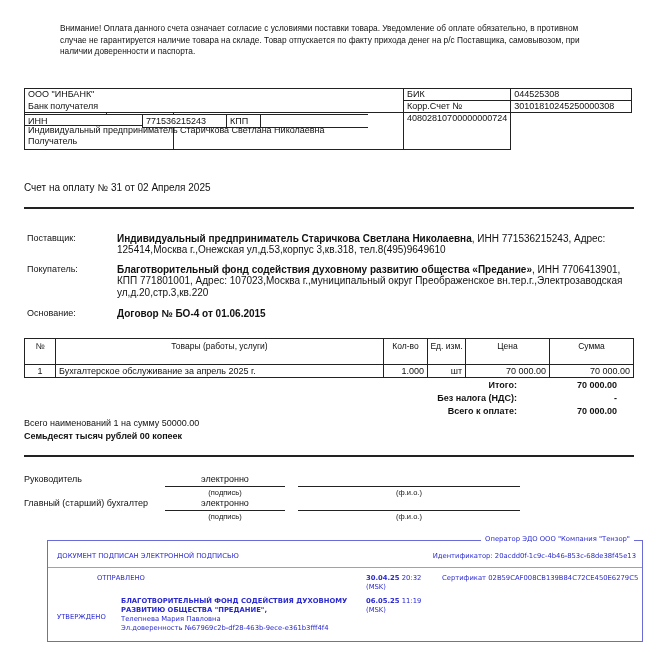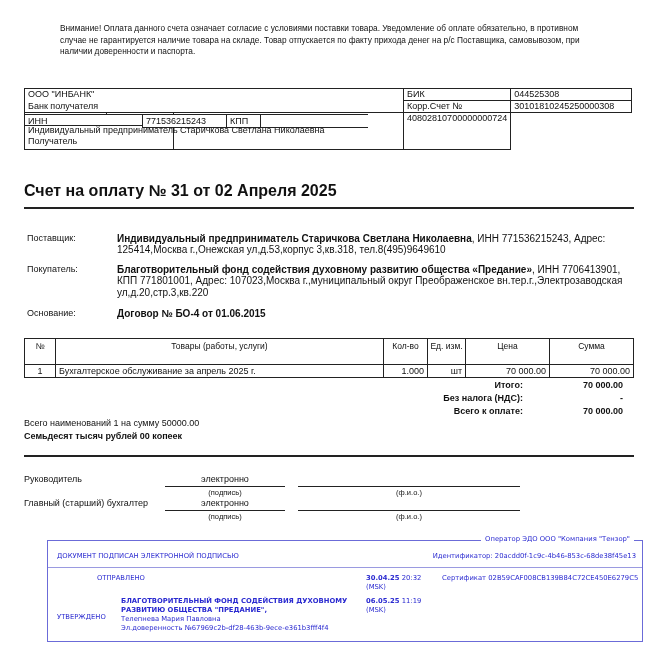--- a/index.html
+++ b/index.html
@@ -3,29 +3,29 @@
 <meta charset="utf-8">
 <style>
   html, body { margin: 0; padding: 0; background: #ffffff; }
   body { width: 659px; height: 652px; position: relative; overflow: hidden;
          font-family: "Liberation Sans", sans-serif; color: #111; font-size: 9px; }
   .abs { position: absolute; }
   .notice { left: 60px; top: 23px; width: 540px; text-align: left; font-size: 8.3px; line-height: 11.5px; }
   
   table.bank { position: absolute; left: 24px; top: 88px; width: 608px; border-collapse: collapse; font-size: 9px; }
   table.bank td { border: 1px solid #222; padding: 0 3px; height: 11px; line-height: 11px; vertical-align: top; }
-  .title { left: 24px; top: 182px; font-size: 16px; font-weight: bold; }
+  .title { left: 24px; top: 182px; font-size: 10px; font-weight: normal; }
   .hr-thick { position: absolute; left: 24px; width: 610px; height: 2px; background: #222; }
   .lbl { position: absolute; left: 27px; font-size: 9px; }
   .val { position: absolute; left: 117px; width: 515px; font-size: 10px; line-height: 11.3px; }
   b { font-weight: bold; }
   table.items { position: absolute; left: 24px; top: 338px; width: 610px; border-collapse: collapse; font-size: 9px; }
   table.items th { border: 1px solid #222; font-weight: normal; font-size: 8.5px; padding: 3px 2px; vertical-align: top; line-height: 9px; height: 19px; }
   table.items td { border: 1px solid #222; padding: 0 3px; height: 12px; line-height: 12px; }
-  .tot-row { position: absolute; right: 36px; font-size: 9px; font-weight: bold; }
+  .tot-row { position: absolute; right: 42px; font-size: 9px; font-weight: bold; }
   .tot-row span { display: inline-block; text-align: right; }
   .tot-label { width: 160px; }
   .tot-val { width: 100px; }
   .sign-lbl { position: absolute; left: 27px; font-size: 9px; }
   .sign-line { position: absolute; height: 1px; background: #222; }
   .sign-txt { position: absolute; font-size: 9px; text-align: center; }
   .sign-cap { position: absolute; font-size: 7.5px; text-align: center; }
   
   .stamp { position: absolute; left: 47px; top: 540px; width: 594px; height: 100px; border: 1px solid #6b6bd8; color: #2a2ad0; font-family: "DejaVu Sans", sans-serif; }
   .stamp-legend { position: absolute; right: 8px; top: -6px; background: #fff; padding: 0 4px; font-size: 6.8px; color: #2a2ad0; }

